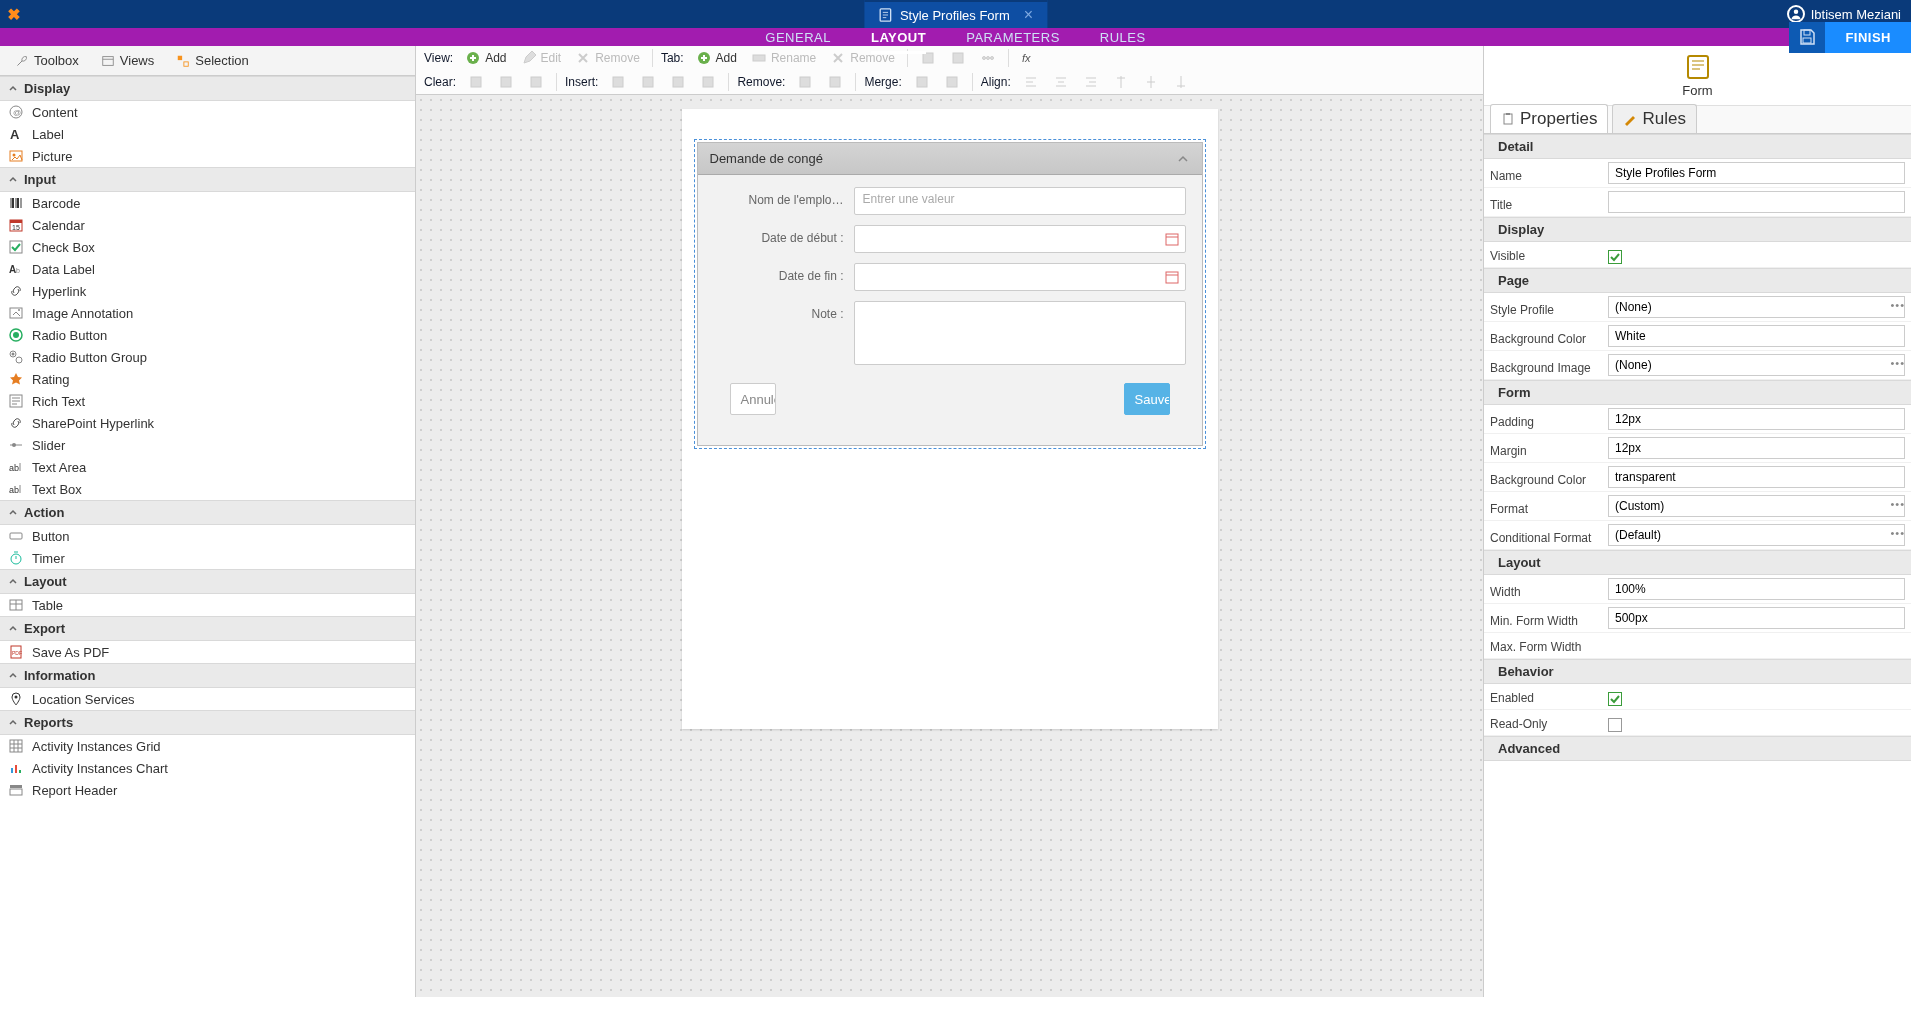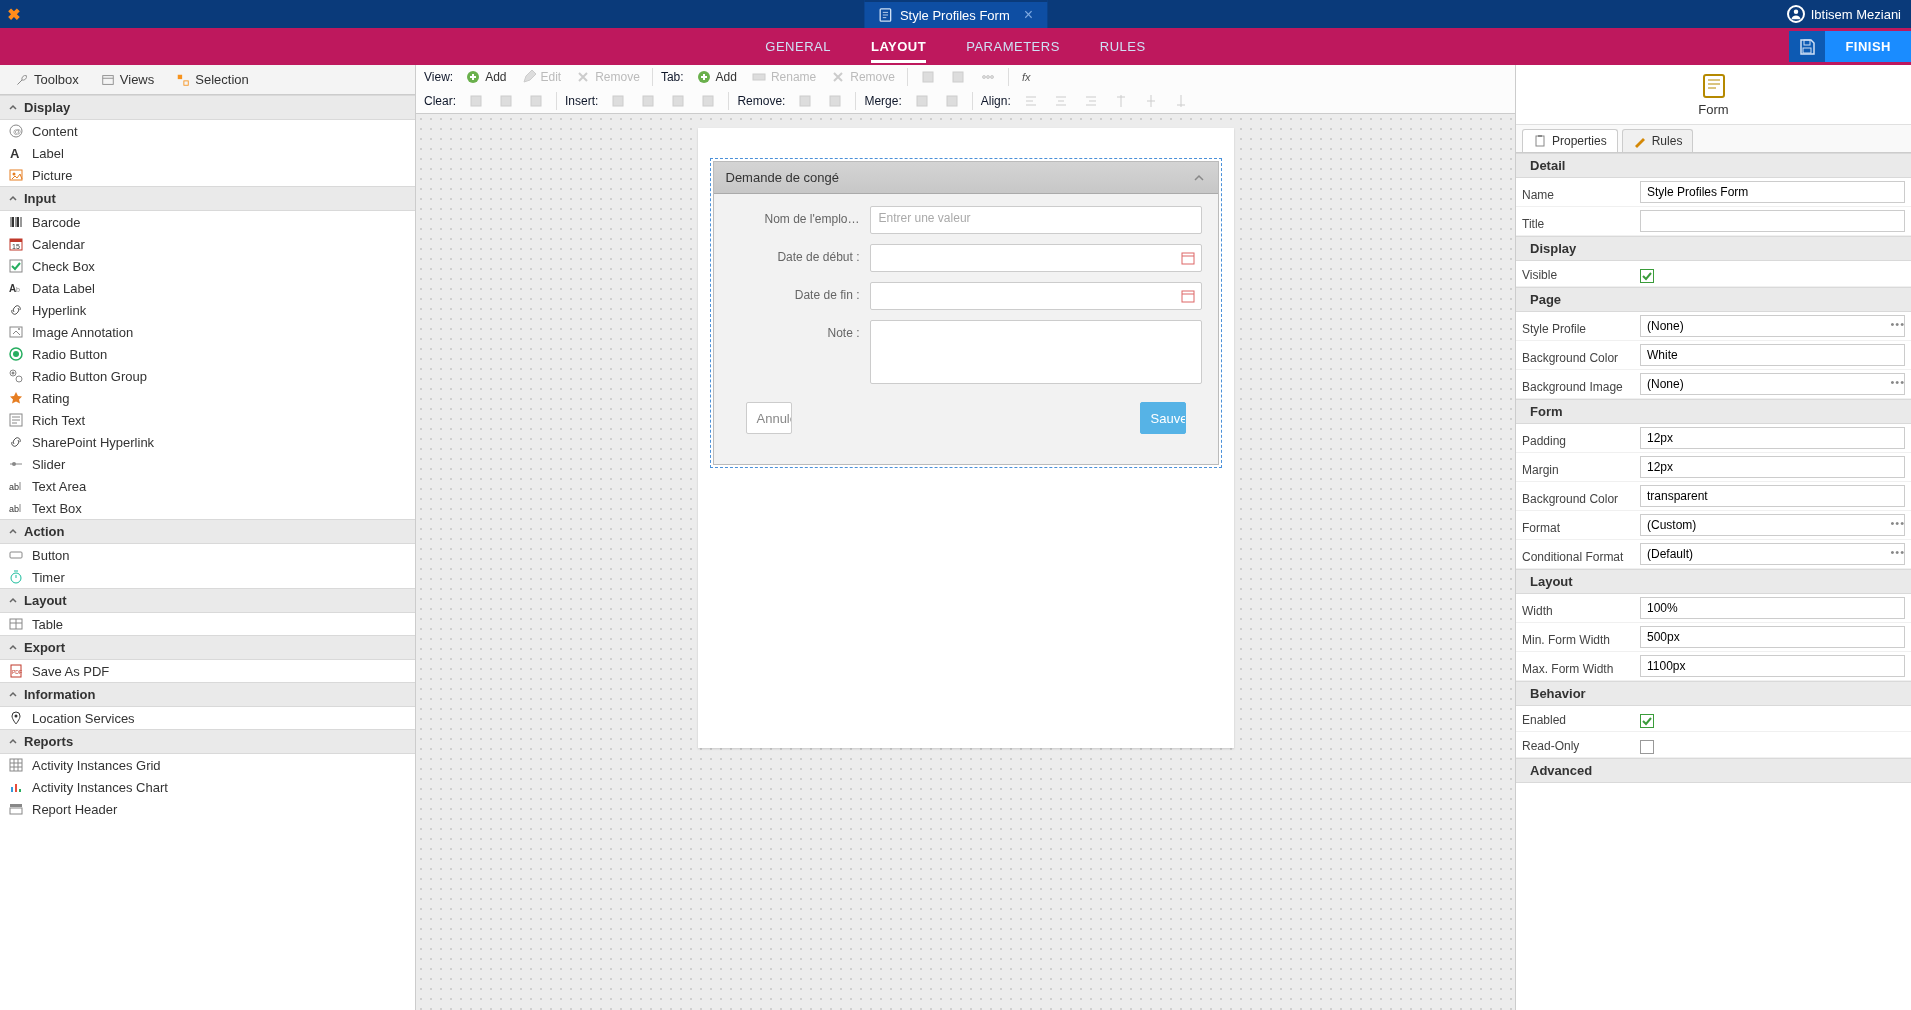--- a/index.html
+++ b/index.html
@@ -11,21 +11,21 @@
 .titlebar .close-app { width: 28px; height: 28px; display:flex; align-items:center; justify-content:center; color:#ff8c1a; font-weight:bold; font-size:16px; cursor:pointer;}
 .titlebar .tab { position:absolute; left:50%; transform:translateX(-50%); display:flex; align-items:center; height:28px; background:#0a3a7a; padding:0 14px; gap:8px; border-top:2px solid #0a3a7a;}
 .titlebar .tab.active { background:#0e4ea3; border-bottom: none;}
 .titlebar .tab .tab-icon { width:14px; height:14px; display:inline-flex; align-items:center; justify-content:center;}
 .titlebar .tab .tab-close { color:#7fa9e0; font-size:16px; margin-left:6px; cursor:pointer;}
 .titlebar .user { position:absolute; right:10px; display:flex; align-items:center; gap:6px; }
 .titlebar .user-icon { width:18px; height:18px; border:2px solid #fff; border-radius:50%; display:flex; align-items:center; justify-content:center;}
 .titlebar .user-icon svg { width:12px; height:12px; fill:#fff;}
 
 
-.navbar { height:37px; background:#be185d; display:flex; align-items:center; justify-content:center; position:relative;}
+.navbar { height:18px; background:#a21caf; display:flex; align-items:center; justify-content:center; position:relative;}
 .navbar .nav-items { display:flex; gap:40px; }
 .navbar .nav-item { color:#cfe0f5; font-size:13px; letter-spacing:0.5px; cursor:pointer; height:31px; display:flex; align-items:center; position:relative;}
 .navbar .nav-item.active { color:#fff; font-weight:bold;}
 .navbar .nav-item.active::after { content:""; position:absolute; left:0; right:0; bottom:-1px; height:3px; background:#fff;}
 .navbar .right-actions { position:absolute; right:0; display:flex; height:31px;font-weight:bold;}
 .navbar .save-btn { width:36px; height:31px; background:#0d5ab3; display:flex; align-items:center; justify-content:center; cursor:pointer;}
 .navbar .finish-btn { height:31px; padding:0 20px; background:#1a8cff; color:#fff; display:flex; align-items:center; font-size:13px; letter-spacing:0.5px; cursor:pointer;}
 
 
 .main { display:flex; height: calc(100% - 59px); }
@@ -67,25 +67,25 @@
 .finput { flex:1; height:28px; border:1px solid #ccc; border-radius:2px; background:#fff; padding:4px 8px; font-size:12px; color:#888;}
 .finput.date { position:relative;}
 .finput.date .cal-glyph { position:absolute; right:6px; top:50%; transform:translateY(-50%); width:14px; height:14px;}
 .ftextarea { flex:1; height:64px; border:1px solid #ccc; border-radius:2px; background:#fff;}
 .form-footer { display:flex; justify-content:space-between; padding:8px 16px 14px;}
 .btn { height:32px; border:1px solid #ccc; background:#fff; padding:0 10px; border-radius:2px; color:#888; font-size:13px; cursor:pointer; overflow:hidden; }
 .btn.cancel { width:46px; }
 .btn.primary { background:#56b3e6; border-color:#56b3e6; color:#fff; width:46px; text-align:right; overflow:hidden;}
 
 
-.props-panel { width:396px; border-left:1px solid #ccc; display:flex; flex-direction:column;}
+.props-panel { width:428px; border-left:1px solid #ccc; display:flex; flex-direction:column;}
 .props-icon-head { height:60px; display:flex; flex-direction:column; align-items:center; justify-content:center; gap:3px; border-bottom:1px solid #e0e0e0;}
 .props-icon-head .phead-icon { width:26px; height:26px;}
 .props-tabs { height:28px; border-bottom:1px solid #ccc; display:flex; align-items:flex-end; background:#f9f9f9; padding-left:6px; gap:4px;}
-.props-tab { display:flex; align-items:center; gap:5px; padding:4px 10px; border:1px solid #ccc; border-bottom:none; background:#fff; border-top-left-radius:3px; border-top-right-radius:3px; cursor:pointer; font-size:12px;}
+.props-tab { display:flex; align-items:center; gap:5px; padding:4px 10px; border:1px solid #ccc; border-bottom:none; background:#fff; border-top-left-radius:3px; border-top-right-radius:3px; cursor:pointer; font-size:17px;}
 .props-tab.inactive { background:#f0f0f0;}
 .props-body { flex:1; overflow-y:auto;}
 .pgroup-header { background:#eaeaea; border-top:1px solid #d9d9d9; border-bottom:1px solid #d9d9d9; padding:4px 8px; display:flex; align-items:center; gap:6px; font-weight:600;}
 .prow { display:flex; align-items:flex-end; border-bottom:1px solid #f0f0f0; min-height:26px; position:relative;}
 .prow .plabel { width:118px; padding:4px 6px; color:#444; font-size:12px;}
 .prow .pvalue { flex:1; padding:3px 6px; }
 .prow .pvalue input[type=text] { width:100%; border:1px solid #ccc; height:22px; padding:0 6px; font-size:12px;}
 .prow .pcheck { width:14px; height:14px; border:1px solid #3a9c3a; display:flex; align-items:center; justify-content:center;}
 .prow .pcheck.unchecked { border-color:#999;}
 .prow .dots { position:absolute; right:6px; top:6px; color:#888; font-size:11px; cursor:pointer; letter-spacing:1px;}
@@ -878,21 +878,20 @@
         <div class="prow">
           <div class="plabel">Width</div>
           <div class="pvalue"><input type="text" value="100%" style=""></div>
         </div>
         <div class="prow">
           <div class="plabel">Min. Form Width</div>
           <div class="pvalue"><input type="text" value="500px" style=""></div>
         </div>
         <div class="prow">
           <div class="plabel">Max. Form Width</div>
-          <div class="pvalue"><input type="text" value="1100px" style=""></div>
         </div>
         <div class="pgroup-header">
           <span class="chev">
             <svg viewBox="0 0 10 10">
               <path d="M2 6l3-3 3 3" fill="none" stroke="#666" stroke-width="1.5"></path>
             </svg>
           </span>
           <span>Behavior</span>
         </div>
         <div class="prow">

